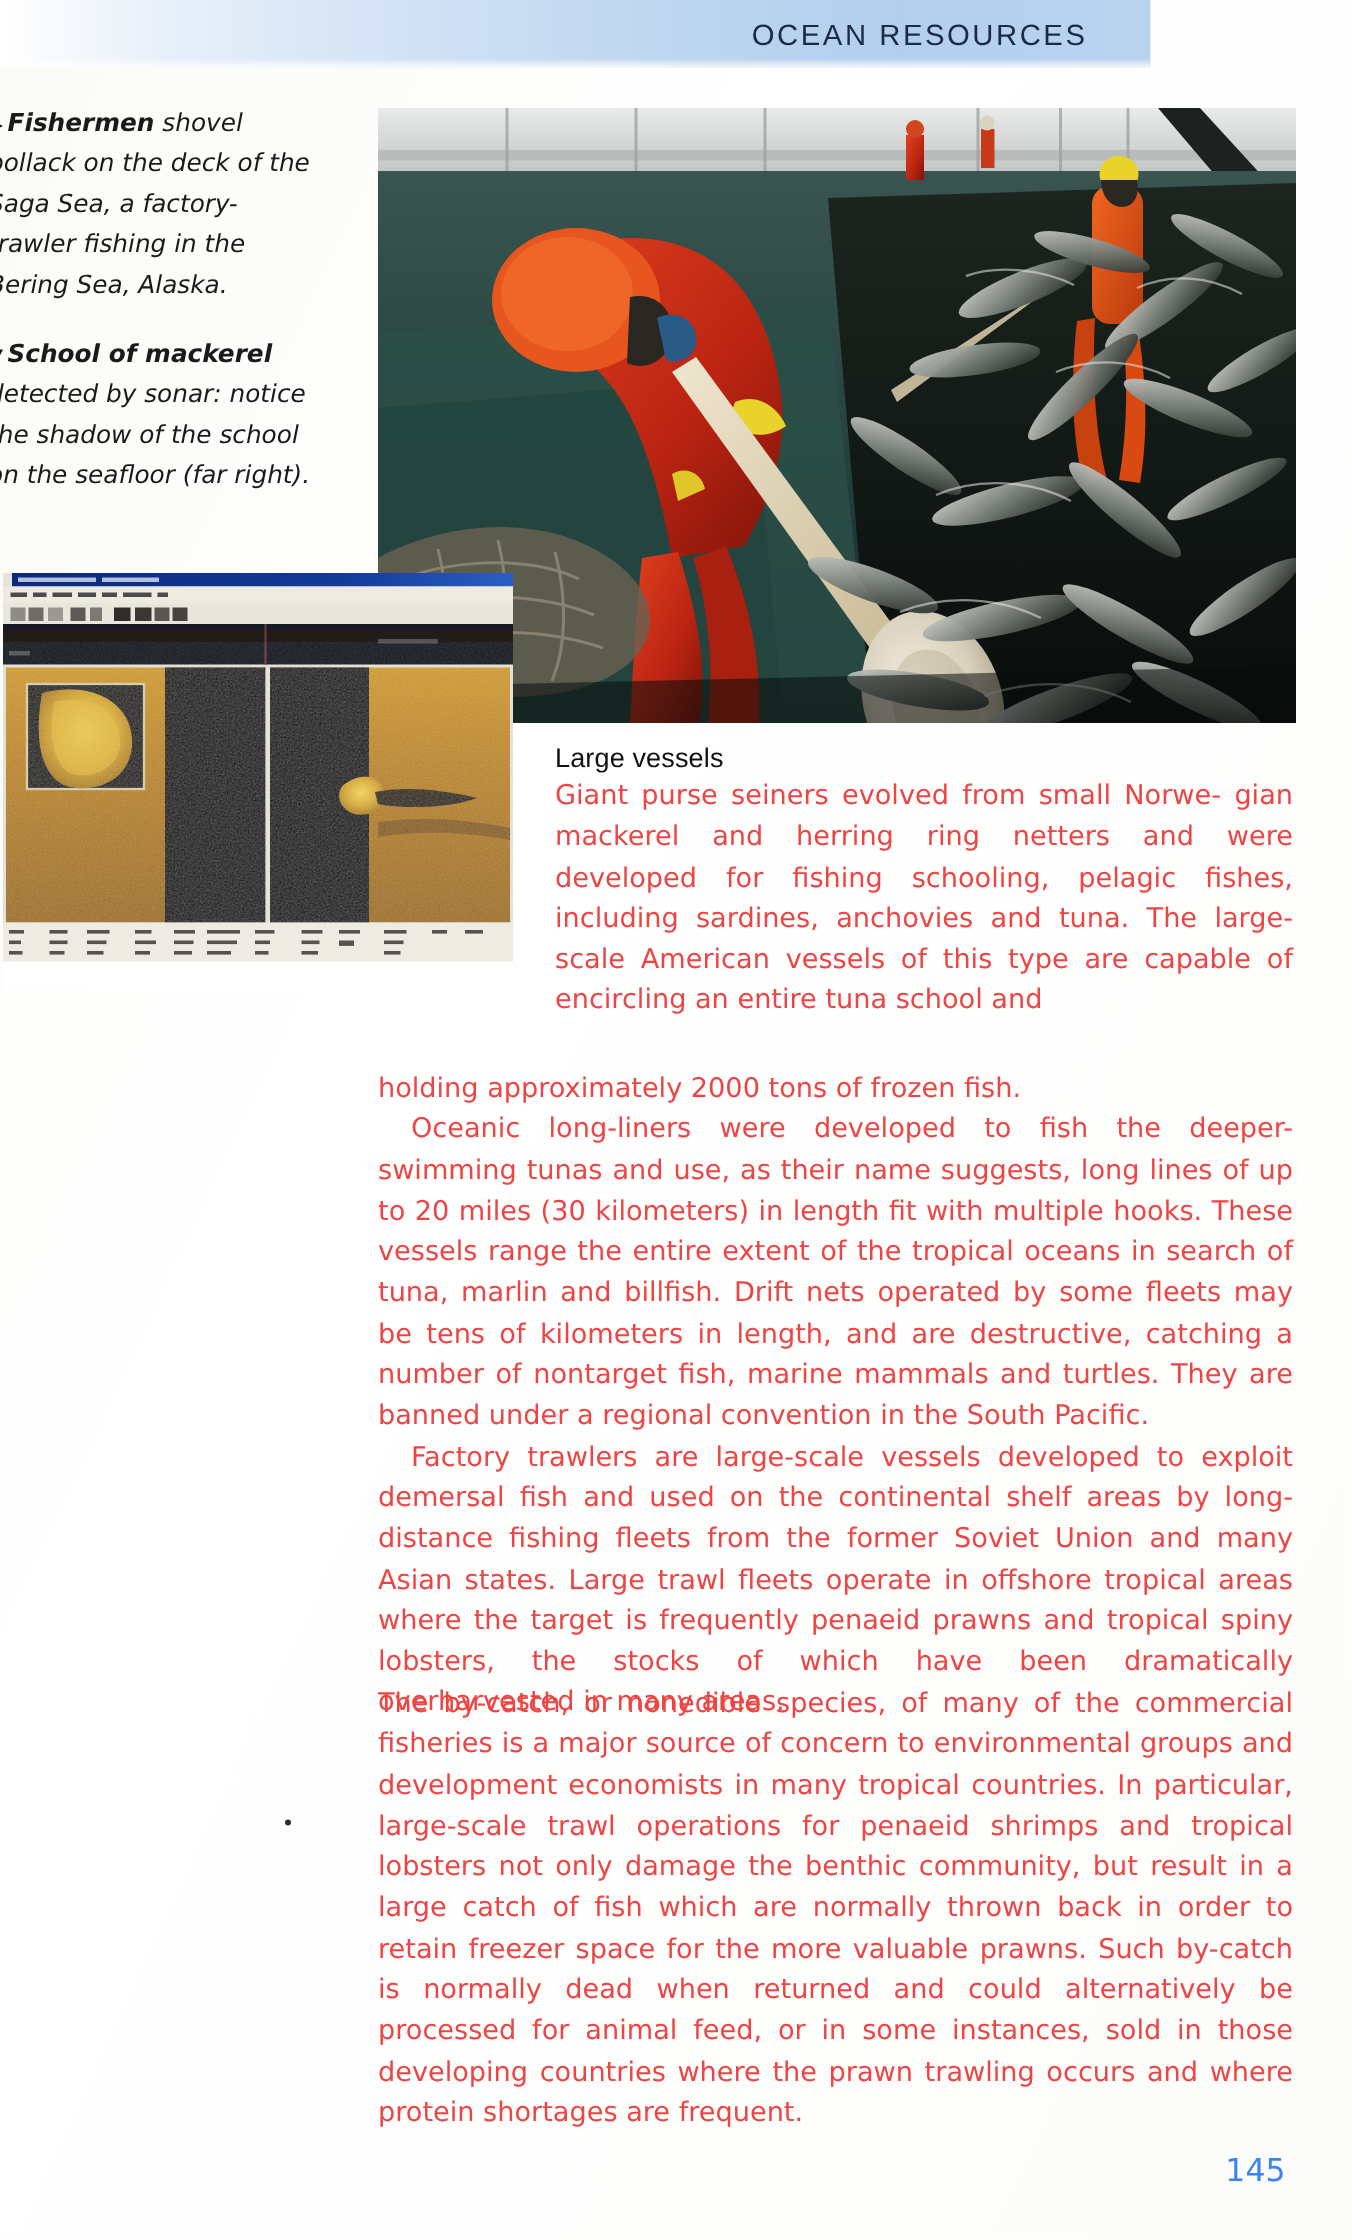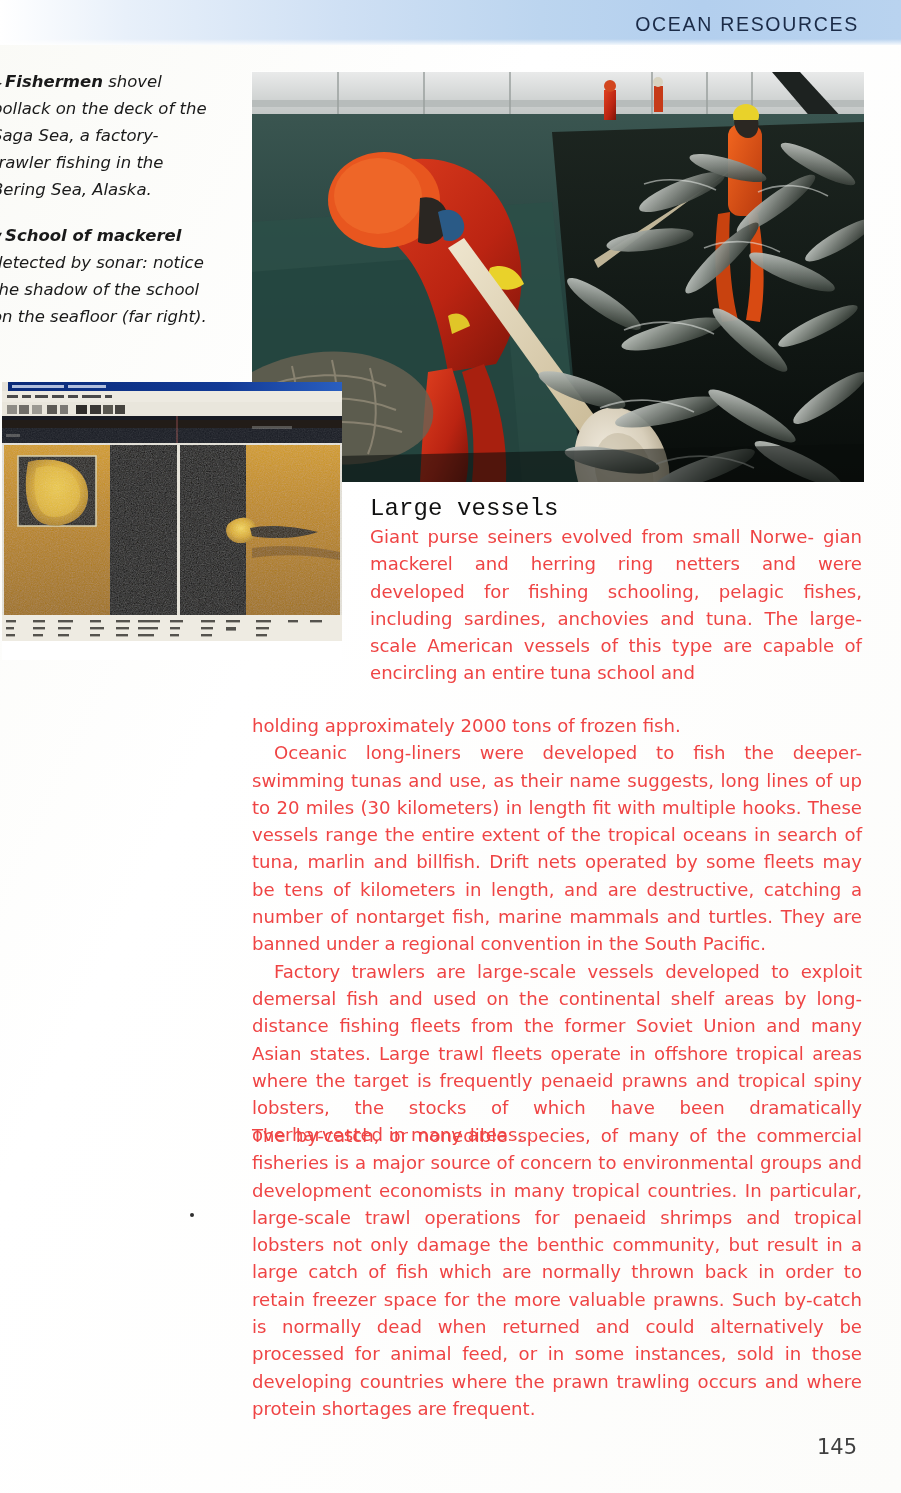--- a/index.html
+++ b/index.html
@@ -23,21 +23,21 @@
     inset: 0;
     background:
       linear-gradient(115deg, rgba(250,250,246,1) 0%, rgba(255,255,255,1) 35%, rgba(252,252,250,1) 100%);
     pointer-events: none;
   }
 
   
   .header-band {
     position: absolute;
     left: 0; top: 0;
-    width: 901px;
+    width: 767px;
     height: 45px;
     background: linear-gradient(90deg,
         #ffffff 0%,
         #e8f0fa 14%,
         #cfe0f4 38%,
         #bcd5ef 60%,
         #b3cfee 78%,
         #b9d3ef 100%);
   }
   .header-band::after {
@@ -110,24 +110,24 @@
   .sonar svg { display: block; }
 
   
   .col {
     position: absolute;
     font-family: "DejaVu Sans", sans-serif;
     color: #131313;
   }
   h2.section-head {
     margin: 0 0 1px 0;
-    font-size: 24px;
+    font-size: 18px;
     font-weight: 400;
     letter-spacing: .1px;
-    font-family: Liberation Mono, monospace;
+    font-family: Liberation Sans, sans-serif;
     color: #111;
   }
   p.body {
     margin: 0;
     font-size: 18.1px;
     line-height: 27.3px;
     text-align: justify;
     text-justify: inter-word;
     color: #ef4444;
     hyphens: manual;
@@ -159,21 +159,21 @@
     height: 4px;
     border-radius: 50%;
     background: #2f2f2f;
   }
 
   .page-number {
     position: absolute;
     right: 44px;
     bottom: 34px;
     font-size: 21px;
-    color: #404040;
+    color: #3b82f6;
     font-family: "DejaVu Sans", sans-serif;
   }
 </style>
 </head>
 <body>
 
 <div class="page-scan"></div>
 
 <div class="header-band">
   <div class="header-title">OCEAN RESOURCES</div>

